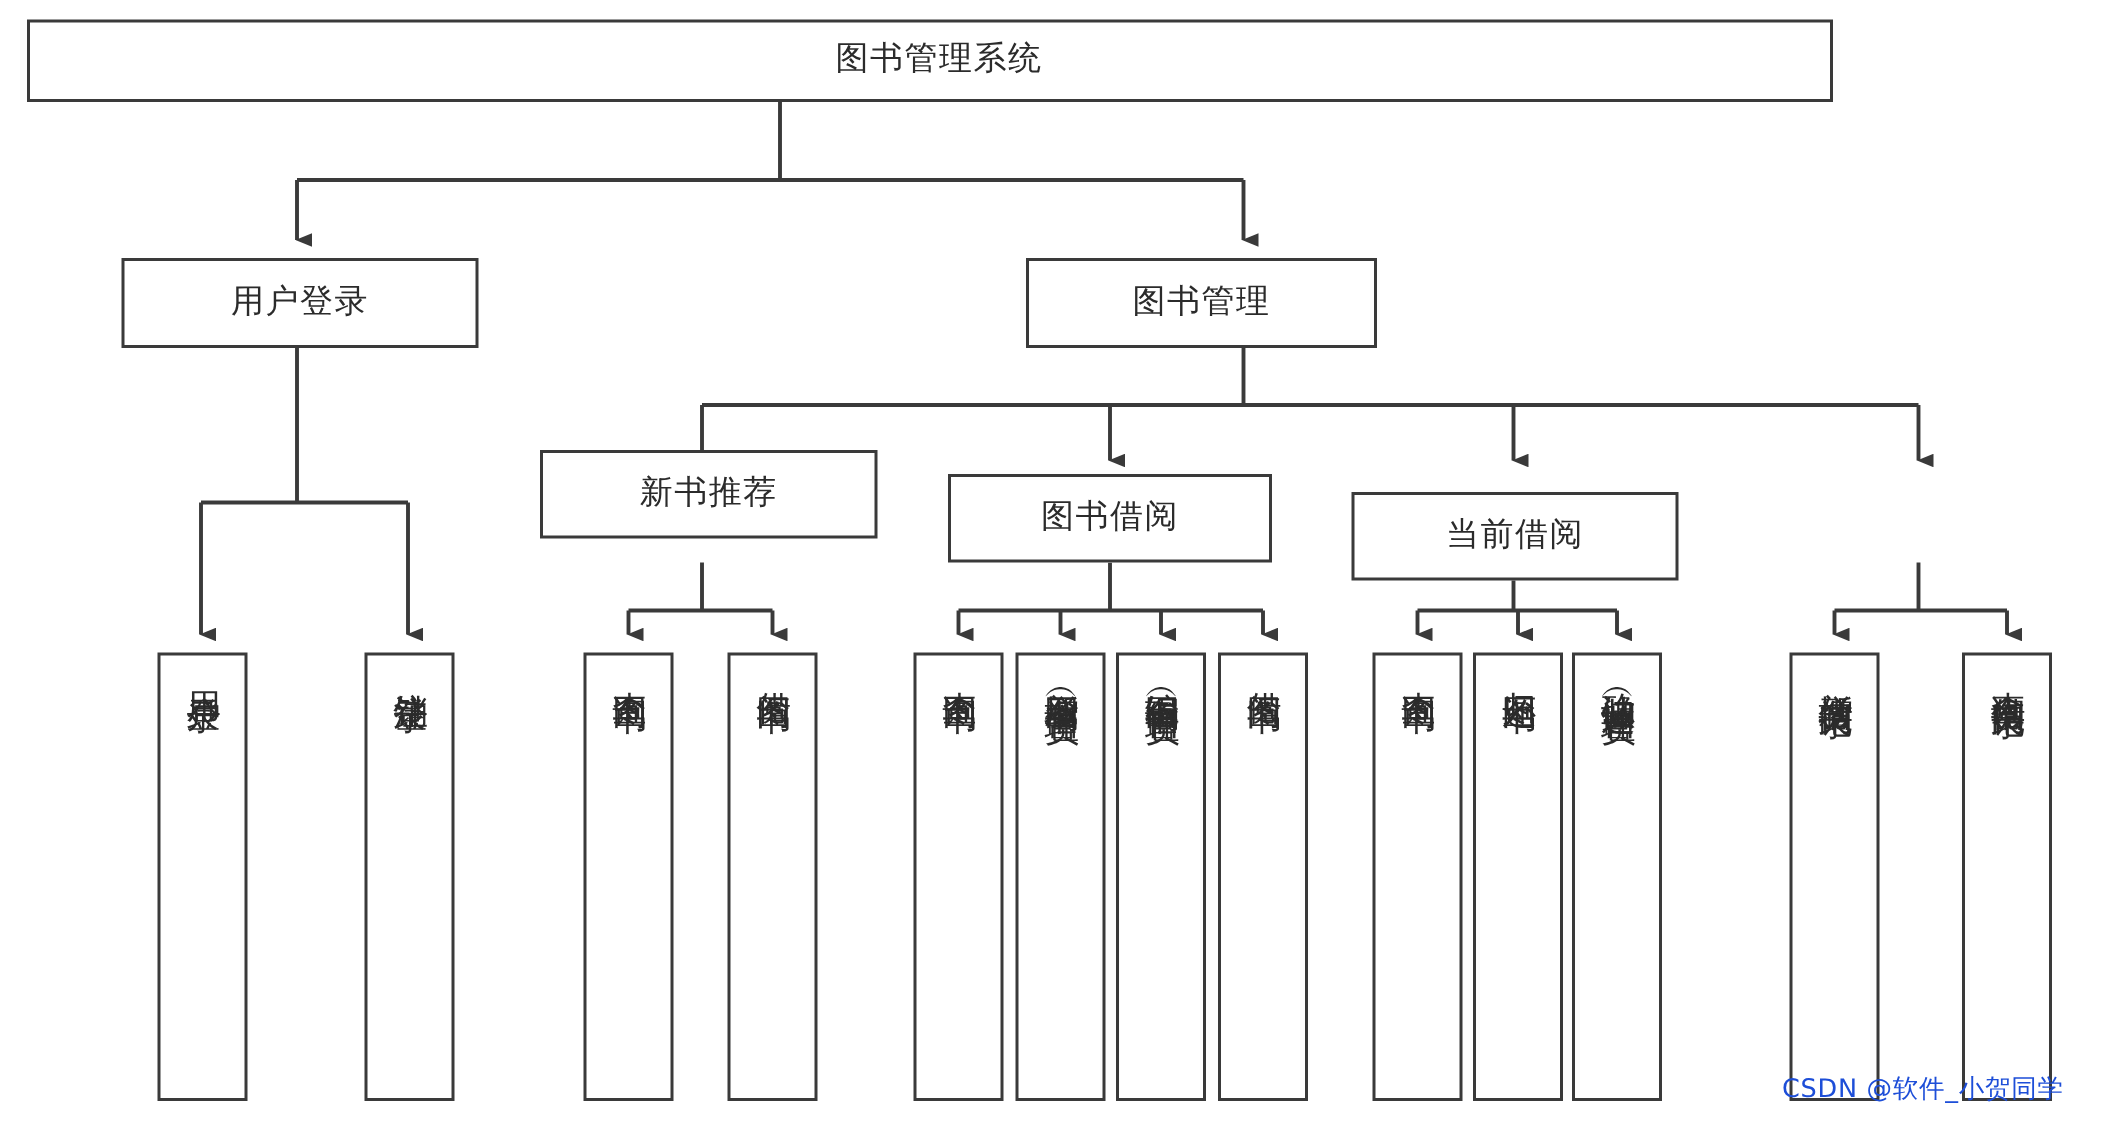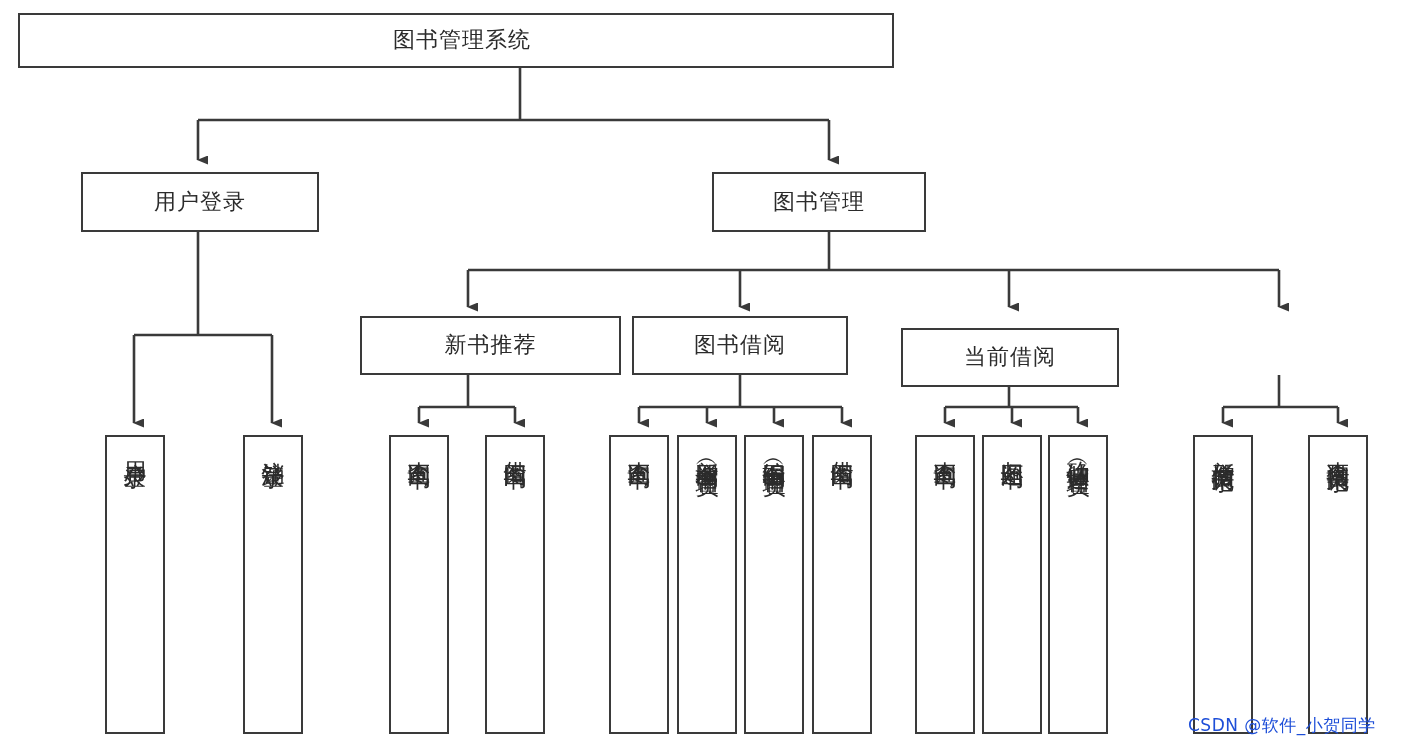--- a/index.html
+++ b/index.html
@@ -139,33 +139,33 @@
     </g>
 
     <g stroke="#3a3a3a" stroke-width="2.6" fill="none">
       <path d="M1279,375 L1279,407"></path>
       <path d="M1223,407 L1338,407"></path>
       <path d="M1223,407 L1223,423" marker-end="url(#arrowhead)"></path>
       <path d="M1338,407 L1338,423" marker-end="url(#arrowhead)"></path>
     </g>
   </svg>
 
-  <div class="node horizontal" style="left:18px; top:13px; width:876px; height:55px;padding-left:12px;">
+  <div class="node horizontal" style="left:18px; top:13px; width:1204px; height:55px;padding-left:12px;">
     <span class="node-label">图书管理系统</span>
   </div>
 
   <div class="node horizontal" style="left:81px; top:172px; width:238px; height:60px;">
     <span class="node-label">用户登录</span>
   </div>
 
-  <div class="node horizontal" style="left:712px; top:172px; width:214px; height:60px;">
+  <div class="node horizontal" style="left:684px; top:172px; width:234px; height:60px;">
     <span class="node-label">图书管理</span>
   </div>
 
-  <div class="node horizontal" style="left:360px; top:316px; width:261px; height:59px;">
+  <div class="node horizontal" style="left:360px; top:300px; width:225px; height:59px;">
     <span class="node-label">新书推荐</span>
   </div>
 
   <div class="node horizontal" style="left:632px; top:316px; width:216px; height:59px;">
     <span class="node-label">图书借阅</span>
   </div>
 
   <div class="node horizontal" style="left:901px; top:316px; width:218px; height:59px;margin-top:12px;">
     <span class="node-label">当前借阅</span>
   </div>

